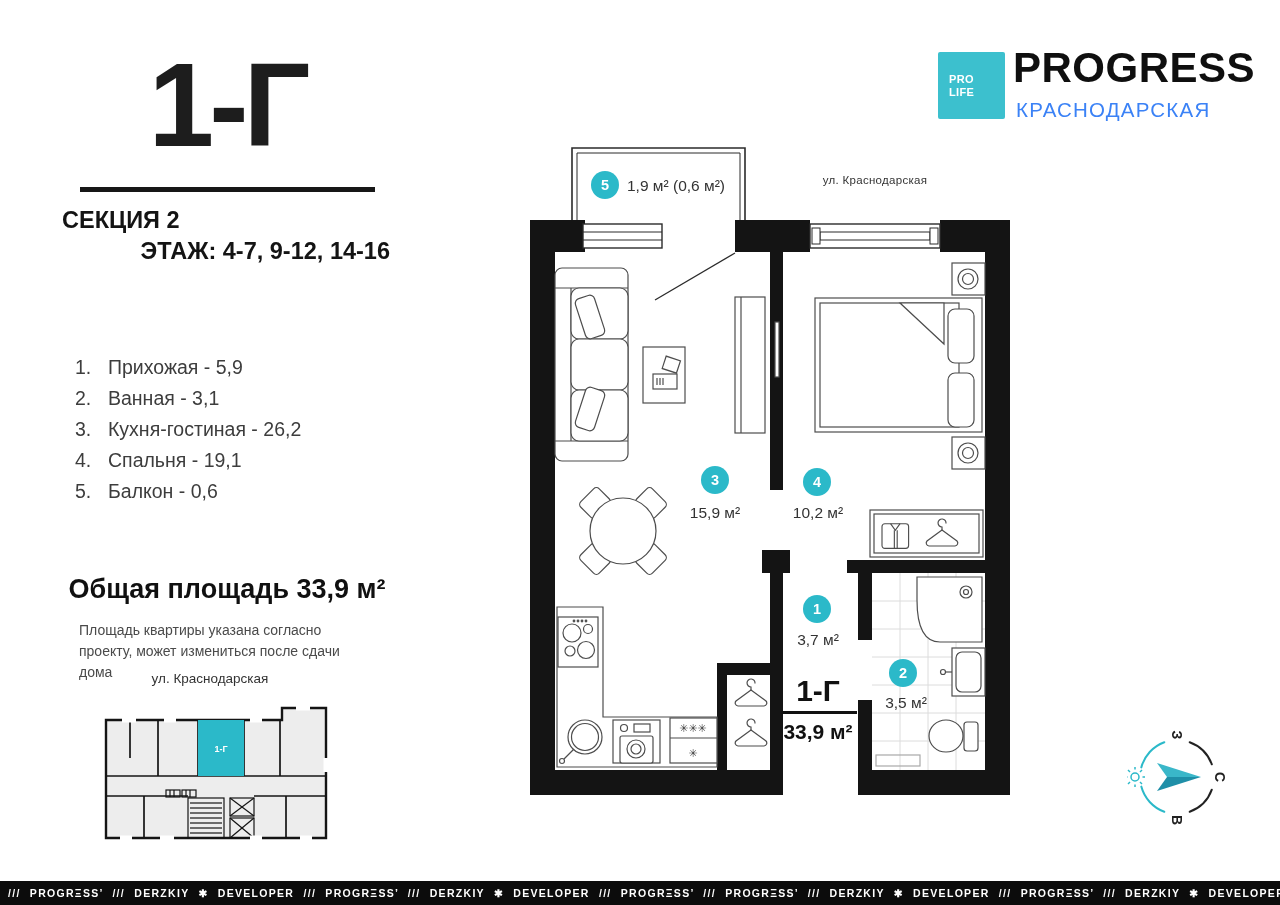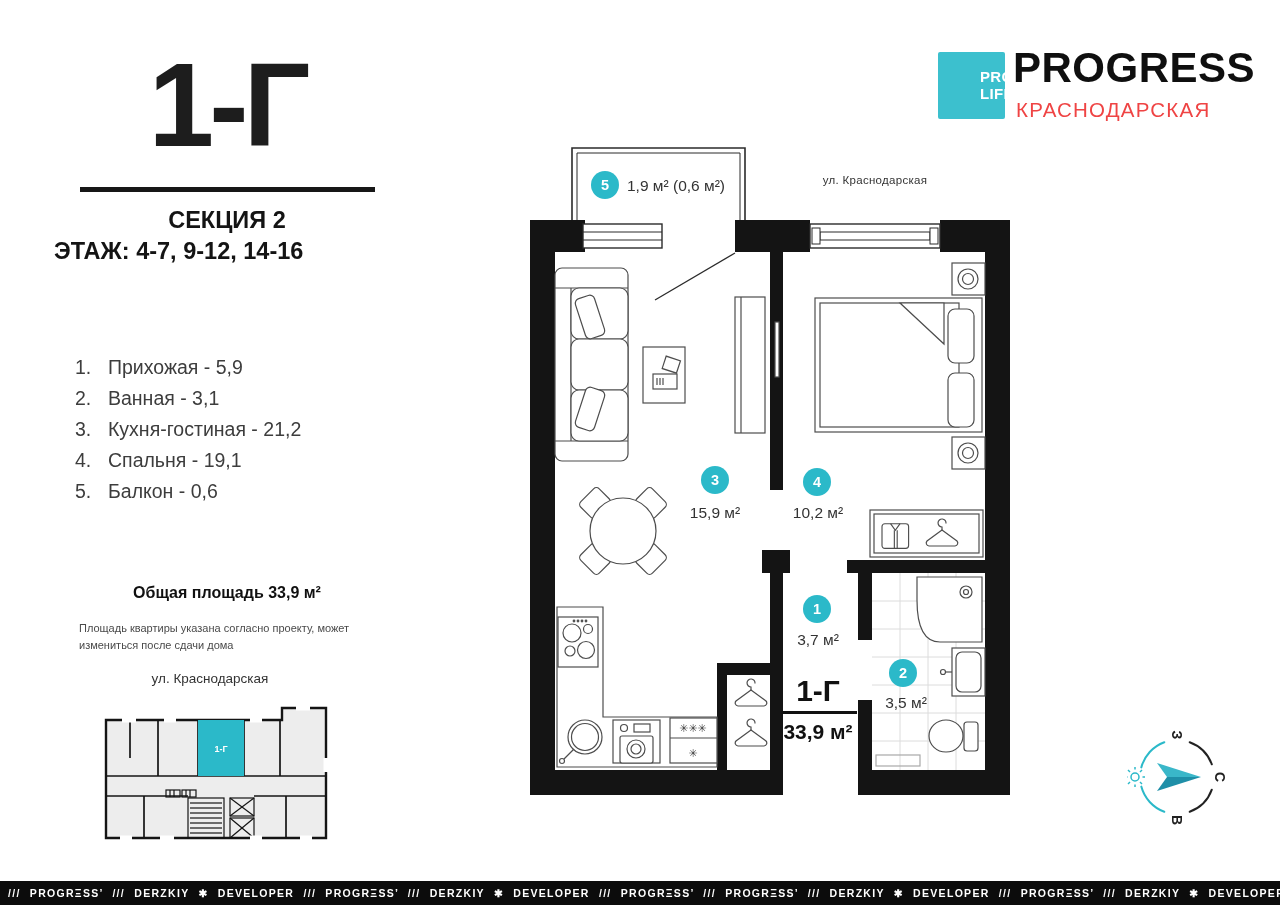--- a/index.html
+++ b/index.html
@@ -4,37 +4,37 @@
 <style>
   * { margin:0; padding:0; box-sizing:border-box; }
   body { width:1280px; height:905px; position:relative; background:#fff;
          font-family:"Liberation Sans", sans-serif; overflow:hidden; color:#1a1a1a; }
   .abs { position:absolute; }
 
   
   .title-wrap { left:77px; top:30px; width:300px; text-align:center; }
   .unit-big { font-size:118px; font-weight:800; letter-spacing:-5px; line-height:1.28; color:#1d1d1d; }
   .title-rule { left:80px; top:187px; width:295px; height:4.5px; background:#171717; }
-  .section-line { left:62px; top:207px; width:330px; text-align:center; font-size:23.5px; font-weight:800; color:#141414; }
-  .floors-line { left:54px; top:238px; width:330px; text-align:left; font-size:23.5px; font-weight:800; color:#141414; }
+  .section-line { left:62px; top:207px; width:330px; font-size:23.5px; font-weight:800; color:#141414; }
+  .floors-line { left:60px; top:238px; width:330px; text-align:right; font-size:23.5px; font-weight:800; color:#141414; }
 
   .room-list { left:75px; top:352px; width:330px; }
   .room-row { display:flex; height:31px; align-items:center; font-size:19.5px; color:#3d3d3d; }
   .room-num { width:33px; }
 
-  .total-area { left:62px; top:574px; width:330px; text-align:center; font-size:16px; font-weight:800; color:#101010;margin-top:10px; }
-  .disclaimer { left:79px; top:620px; width:288px; font-size:11px; line-height:1.5; color:#4a4a4a; }
+  .total-area { left:62px; top:574px; width:330px; text-align:center; font-size:27px; font-weight:800; color:#101010; }
+  .disclaimer { left:79px; top:620px; width:288px; font-size:14px; line-height:1.5; color:#4a4a4a; }
   .mini-street { left:60px; top:671px; width:300px; text-align:center; font-size:13.5px; color:#333; }
 
   
   .logo-box { left:938px; top:52px; width:67px; height:67px; background:#3cc0ce; border-radius:2px;
               display:flex; flex-direction:column; justify-content:center; padding-left:11px; transform:translateY(0); }
-  .logo-box span { color:#fff; font-size:15px; font-weight:700; line-height:1.12; letter-spacing:.3px;margin-left:31px; }
+  .logo-box span { color:#fff; font-size:11px; font-weight:700; line-height:1.12; letter-spacing:.3px; }
   .brand { left:1013px; top:47px; font-size:42px; font-weight:800; letter-spacing:.5px; color:#0f0f0f; line-height:1; }
-  .brand-sub { left:1016px; top:98px; font-size:20.5px; font-weight:500; letter-spacing:1.2px; color:#ef4444; }
+  .brand-sub { left:1016px; top:98px; font-size:20.5px; font-weight:500; letter-spacing:1.2px; color:#3b82f6; }
 
   
   .footer { left:0; top:881px; width:1280px; height:24px; background:#0c0c0c; color:#fff;
             display:flex; align-items:center; white-space:nowrap; overflow:hidden;
             font-size:10.5px; font-weight:700; letter-spacing:1.3px; word-spacing:5px; padding-left:8px; }
 
   svg text { font-family:"Liberation Sans", sans-serif; }
   .plan-area-label { font-size:15.5px; fill:#333; }
   .circle-num { font-size:14.5px; font-weight:700; fill:#fff; text-anchor:middle; }
 </style>
@@ -52,21 +52,21 @@
     <div class="room-row">
       <span class="room-num">1.</span>
       <span>Прихожая - 5,9</span>
     </div>
     <div class="room-row">
       <span class="room-num">2.</span>
       <span>Ванная - 3,1</span>
     </div>
     <div class="room-row">
       <span class="room-num">3.</span>
-      <span>Кухня-гостиная - 21,2</span>
+      <span>Кухня-гостиная - 26,2</span>
     </div>
     <div class="room-row">
       <span class="room-num">4.</span>
       <span>Спальня - 19,1</span>
     </div>
     <div class="room-row">
       <span class="room-num">5.</span>
       <span>Балкон - 0,6</span>
     </div>
   </div>

